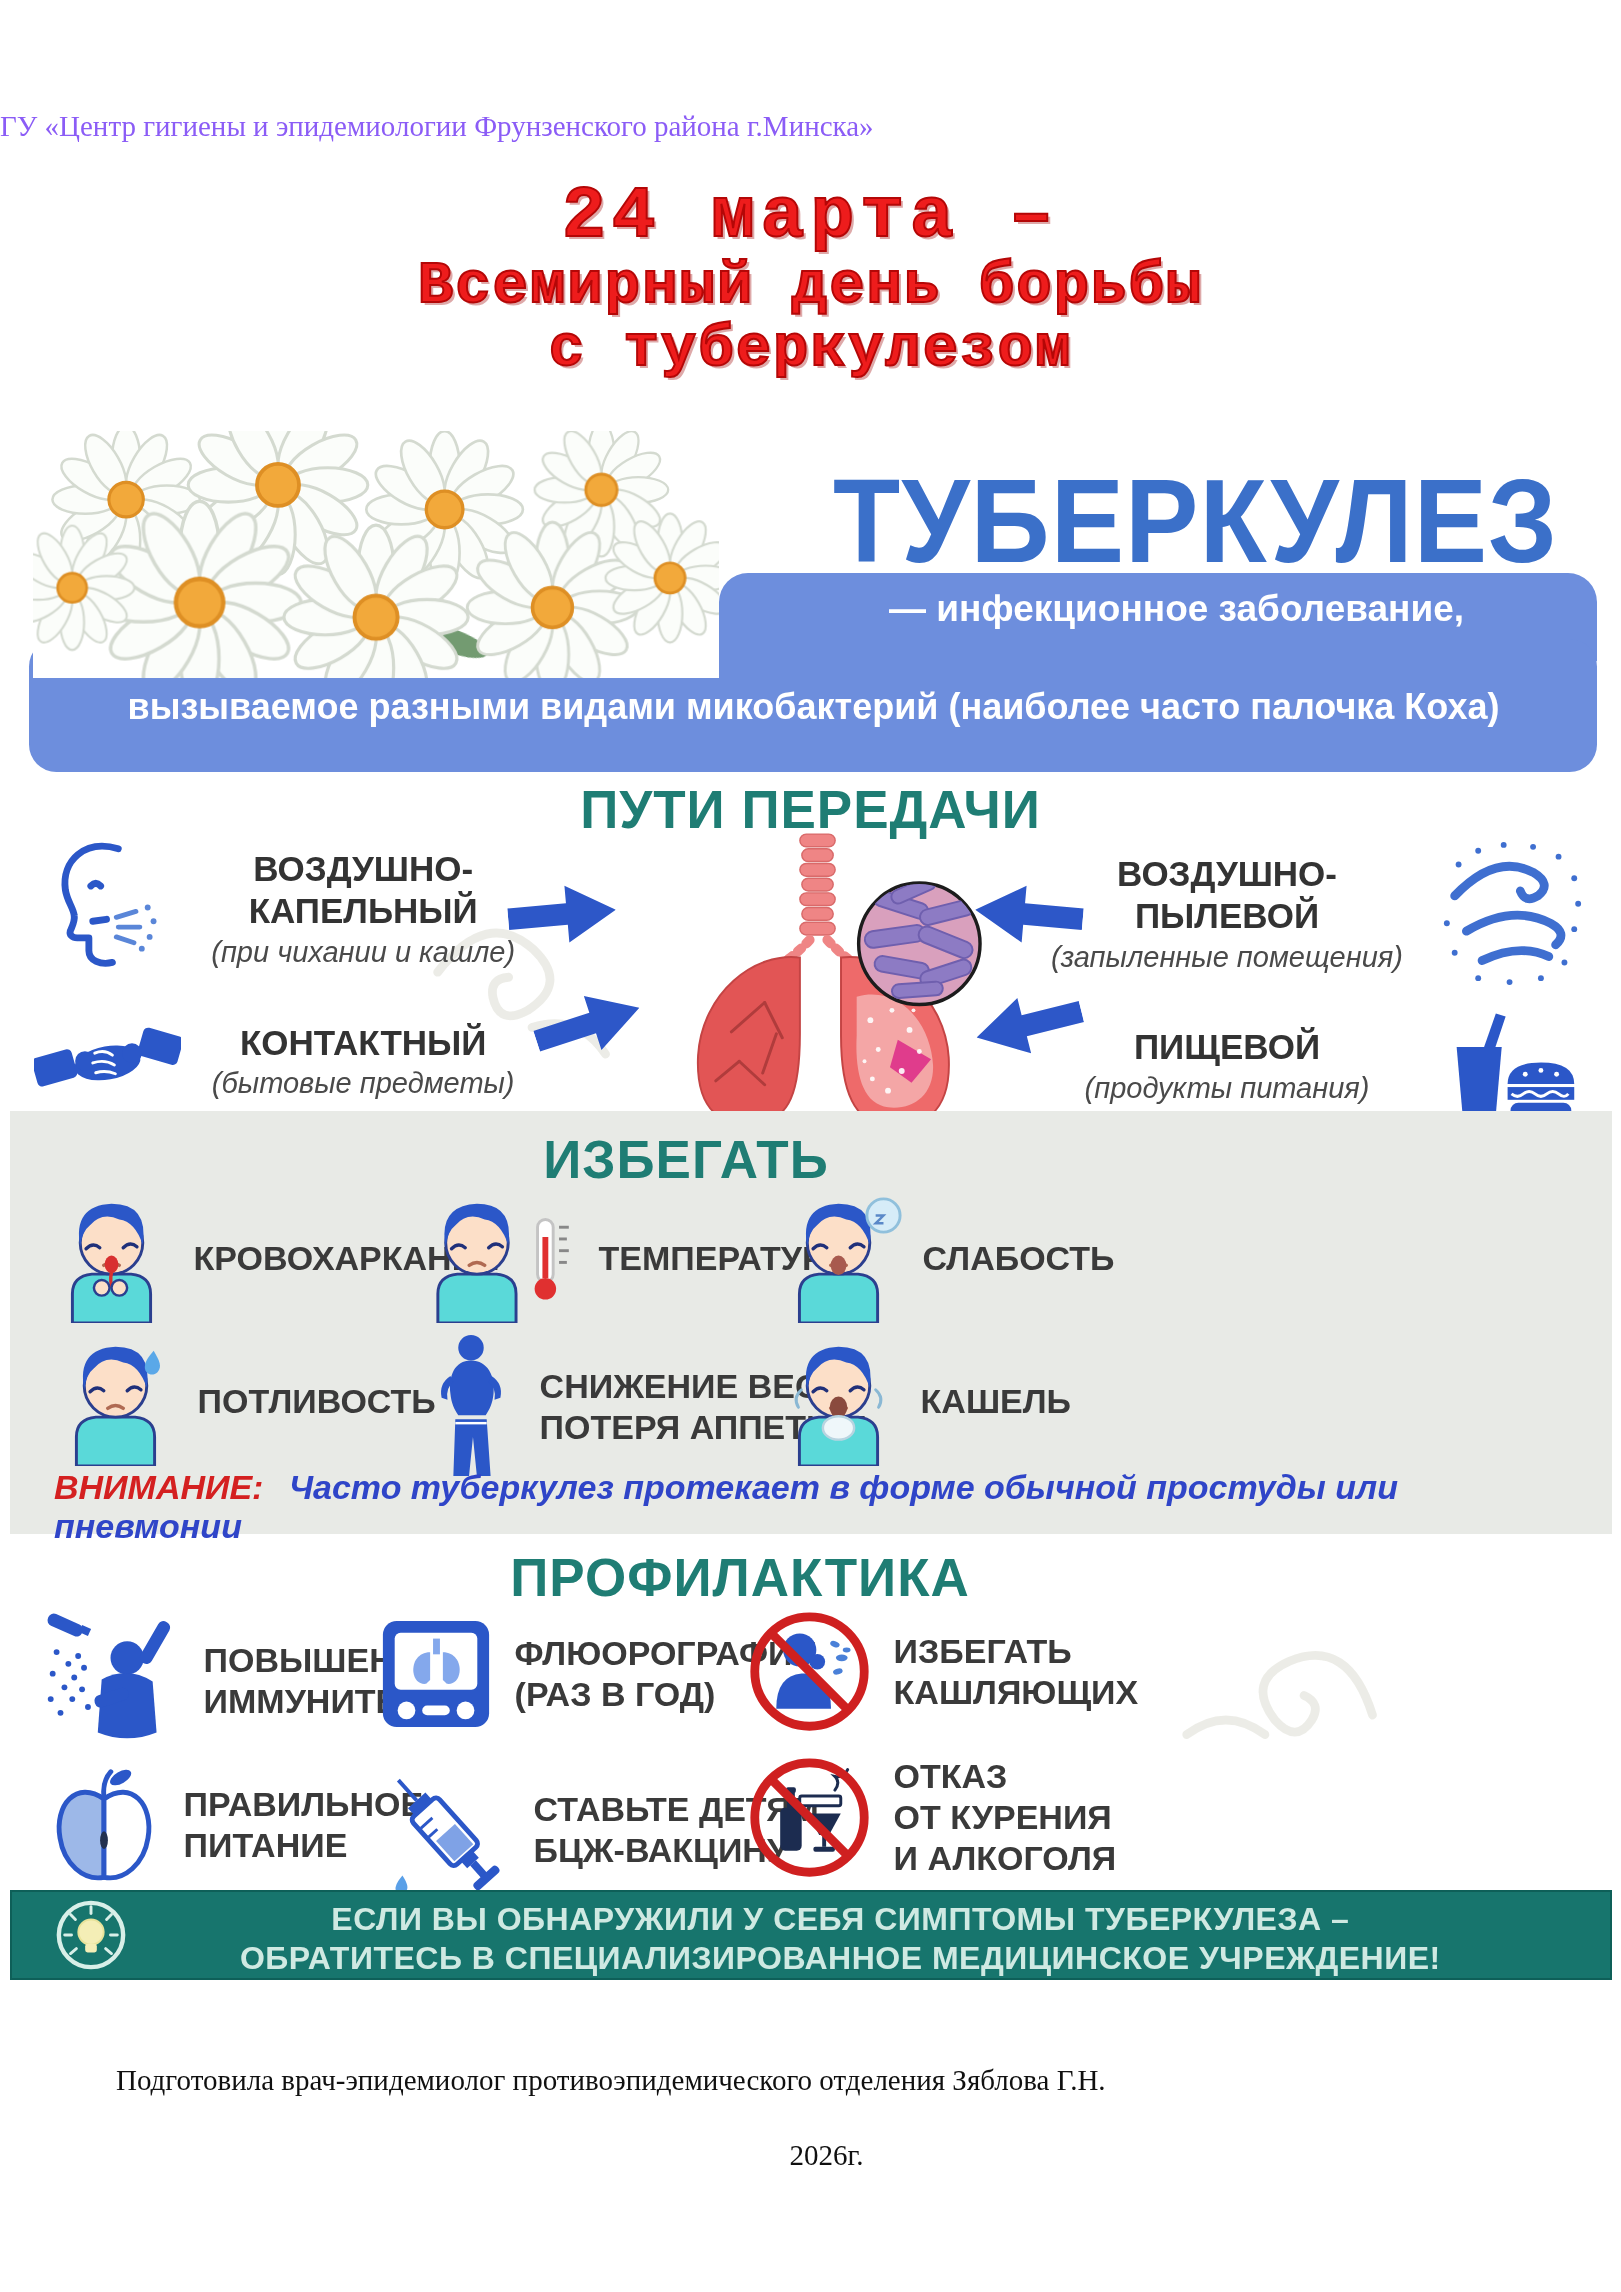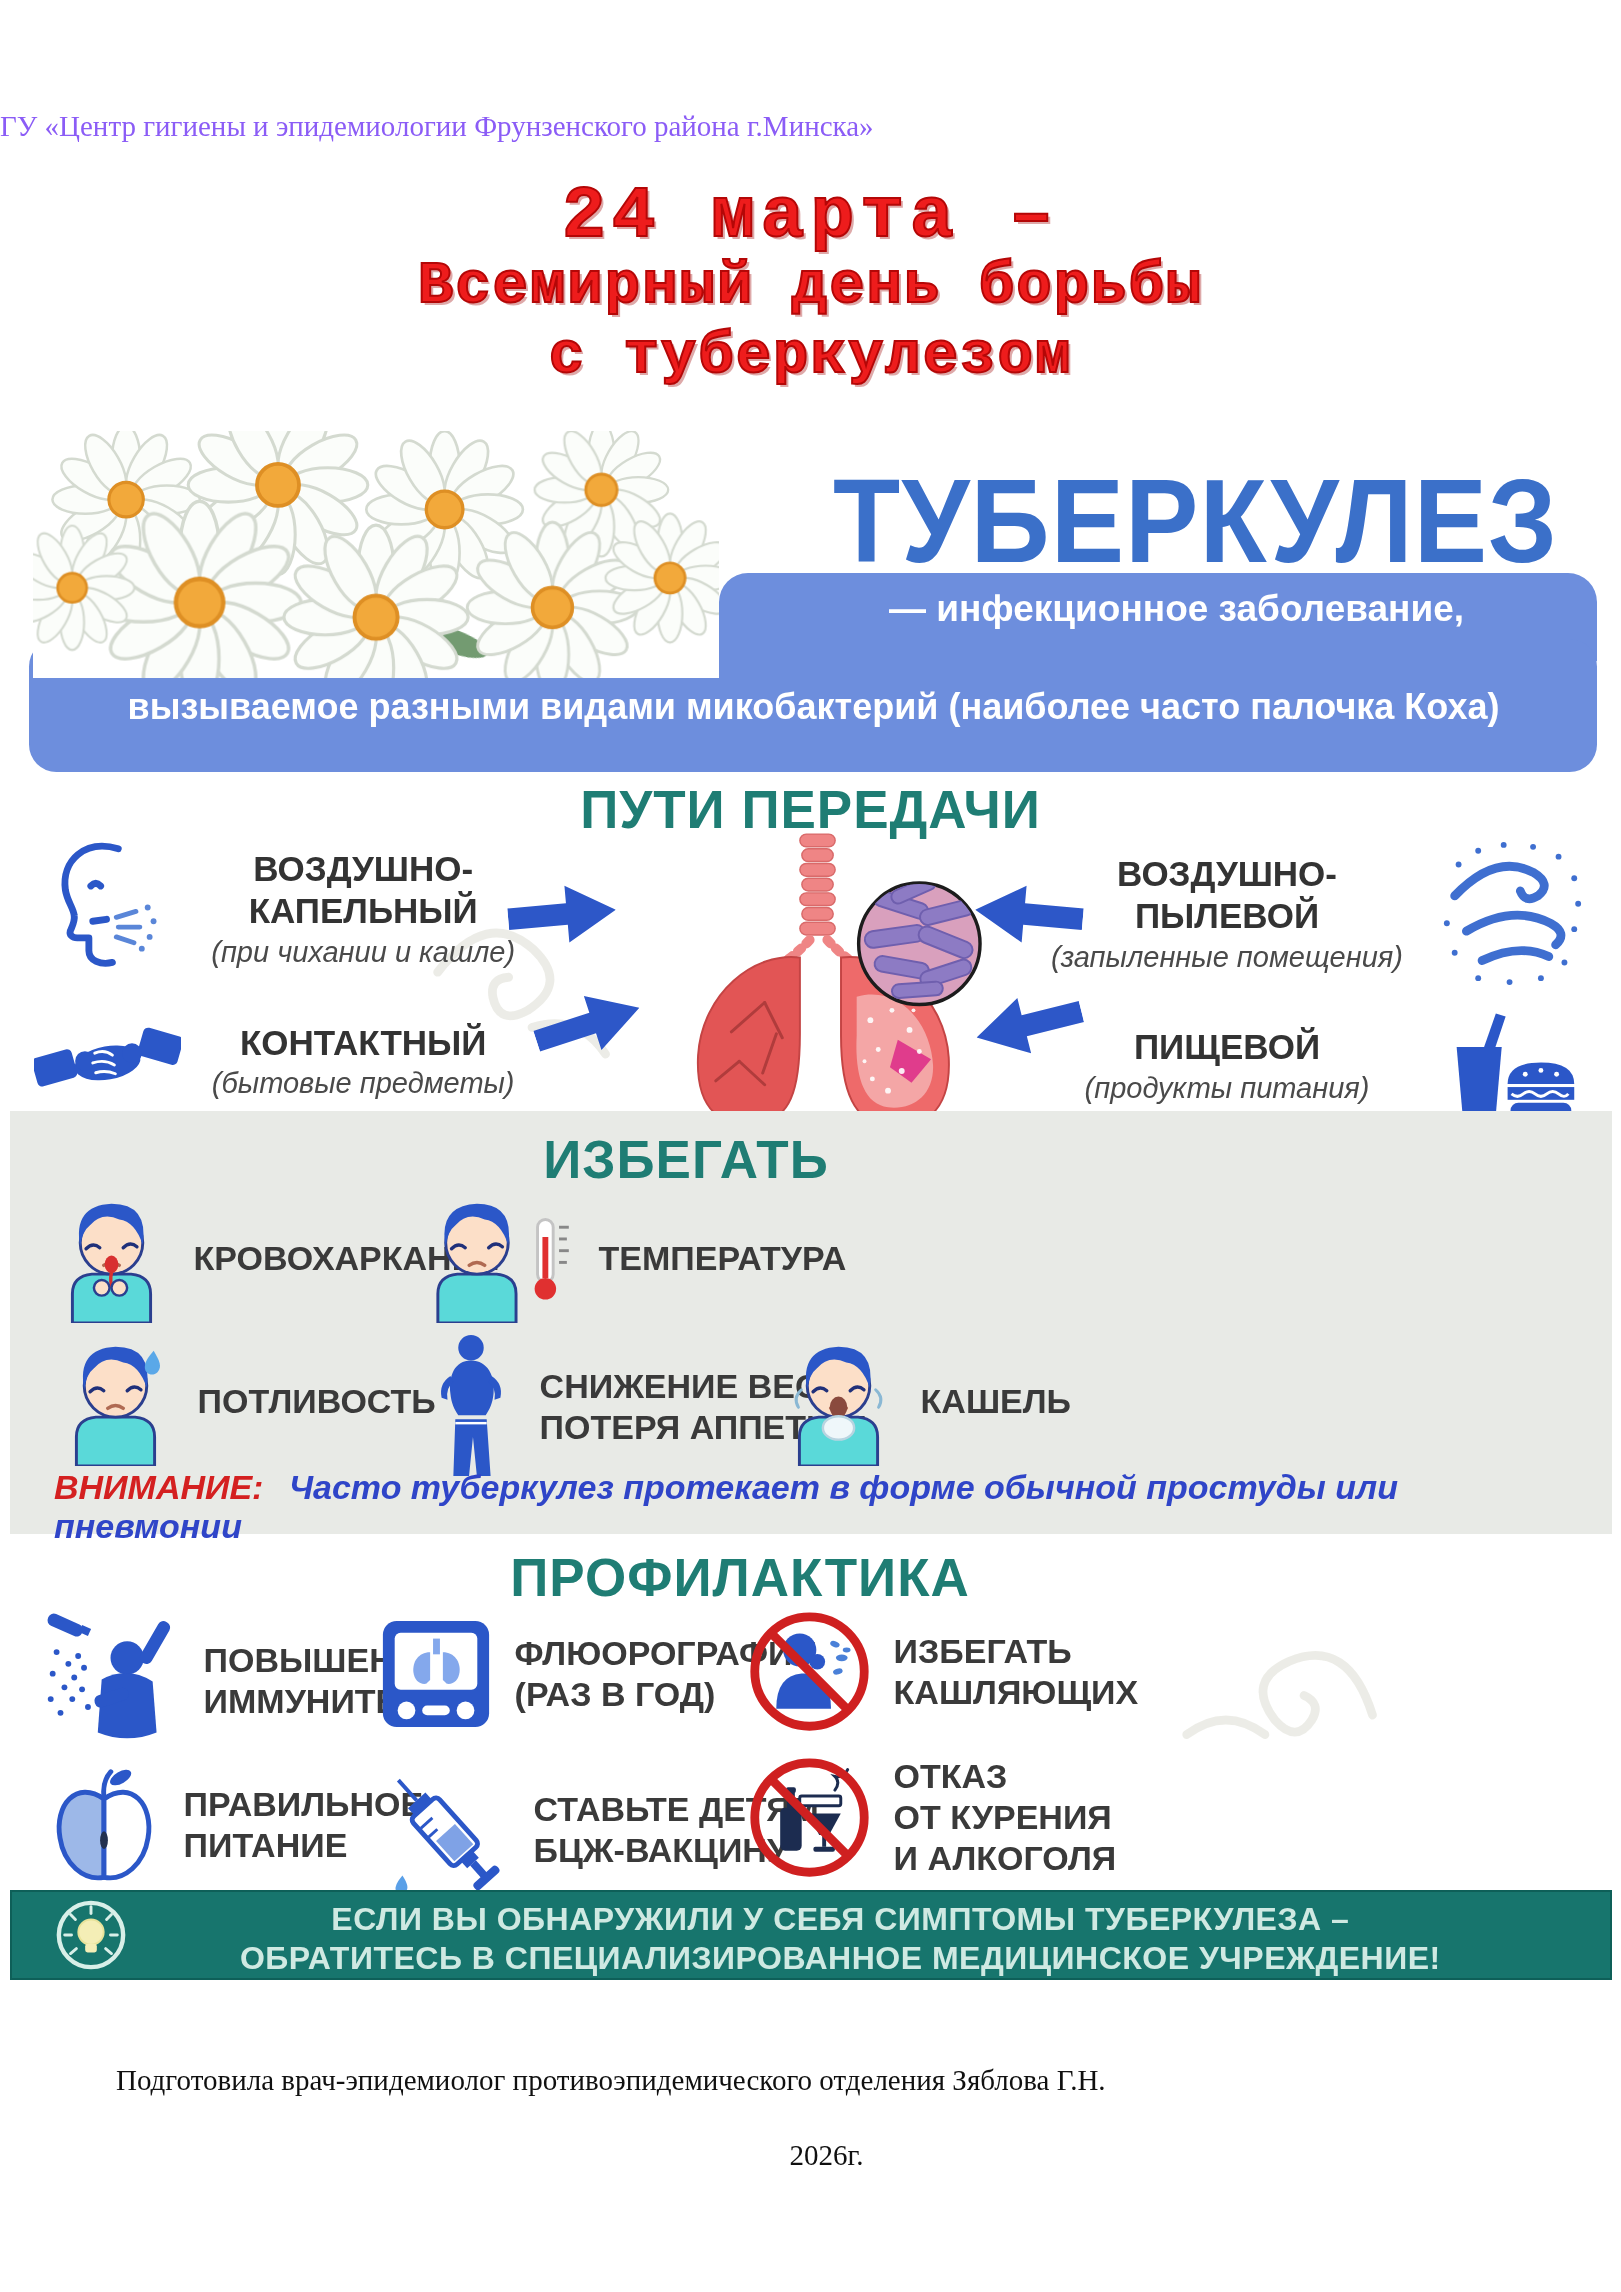--- a/index.html
+++ b/index.html
@@ -9,21 +9,21 @@
   .pre{white-space:pre-line;}
 
   
   .org-header{top:110px;left:0;width:100%;text-align:left;
     font-family:"Liberation Serif",serif;font-size:29px;color:#8b5cf6;}
   .main-title{top:178px;left:0;width:100%;text-align:center;
     font-family:"Liberation Mono",monospace;font-weight:bold;color:#ee1c1c;
     -webkit-text-stroke:2px #b40707;text-shadow:2.9px 2.9px 0 rgba(160,10,10,.35);}
   .main-title .t1{font-size:73px;line-height:78px;letter-spacing:5.9px;}
   .main-title .t2{font-size:59px;line-height:61px;letter-spacing:2px;}
-  .main-title .t3{font-size:59px;line-height:61px;letter-spacing:2px;margin-top:9px;}
+  .main-title .t3{font-size:59px;line-height:61px;letter-spacing:2px;margin-top:2px;}
 
   
   .disease-title{top:457px;left:833px;width:725px;text-align:center;
     font-size:110px;font-weight:bold;color:#3b70c9;letter-spacing:1px;transform:scaleY(1.08);}
   .def-step{top:573px;left:719px;width:878px;height:88px;background:#6d8edd;border-radius:29px 29px 0 0;}
   .def-main{top:639px;left:29px;width:1568px;height:133px;background:#6d8edd;border-radius:27.4px;}
   .def-line1{top:588px;left:755px;width:843px;text-align:center;color:#fff;font-weight:bold;font-size:37px;}
   .def-line2{top:686px;left:39px;width:1549px;text-align:center;color:#fff;font-weight:bold;font-size:36px;}
   .flowers{top:431px;left:33px;width:686px;height:247px;background:#fff;}
 
@@ -340,20 +340,29 @@
       <g stroke="#888" stroke-width="3">
           <line x1="150" y1="34" x2="160" y2="34"></line>
           <line x1="150" y1="46" x2="158" y2="46"></line>
           <line x1="150" y1="58" x2="160" y2="58"></line>
           <line x1="150" y1="70" x2="158" y2="70"></line>
         </g>
     </svg>
     <div class="sy-label">ТЕМПЕРАТУРА</div>
   </div>
 
+  <div class="abs sy-item" style="top:1194px;left:774px">
+    <svg width="131" height="129" viewBox="0 0 134 132">
+      <use href="#boy"></use>
+      <circle cx="112" cy="22" r="17" fill="#d6ecf8" stroke="#90c0dc" stroke-width="3"></circle>
+      <path d="M104 22 l8 0 l-8 8 l8 0" stroke="#5a88c8" stroke-width="2.5" fill="none"></path>
+      <ellipse cx="66" cy="73" rx="8" ry="10" fill="#a85a4e"></ellipse>
+    </svg>
+    <div class="sy-label">СЛАБОСТЬ</div>
+  </div>
 
   <div class="abs sy-item" style="top:1337px;left:51px">
     <svg width="129" height="129" viewBox="0 0 132 132">
       <use href="#boy"></use>
       <path d="M105 14 C111 24 114 30 109 36 C104 41 96 38 96 31 C96 25 100 20 105 14 Z" fill="#5aa8e8"></path>
     </svg>
     <div class="sy-label">ПОТЛИВОСТЬ</div>
   </div>
 
   <div class="abs sy-item" style="top:1333px;left:420px">

